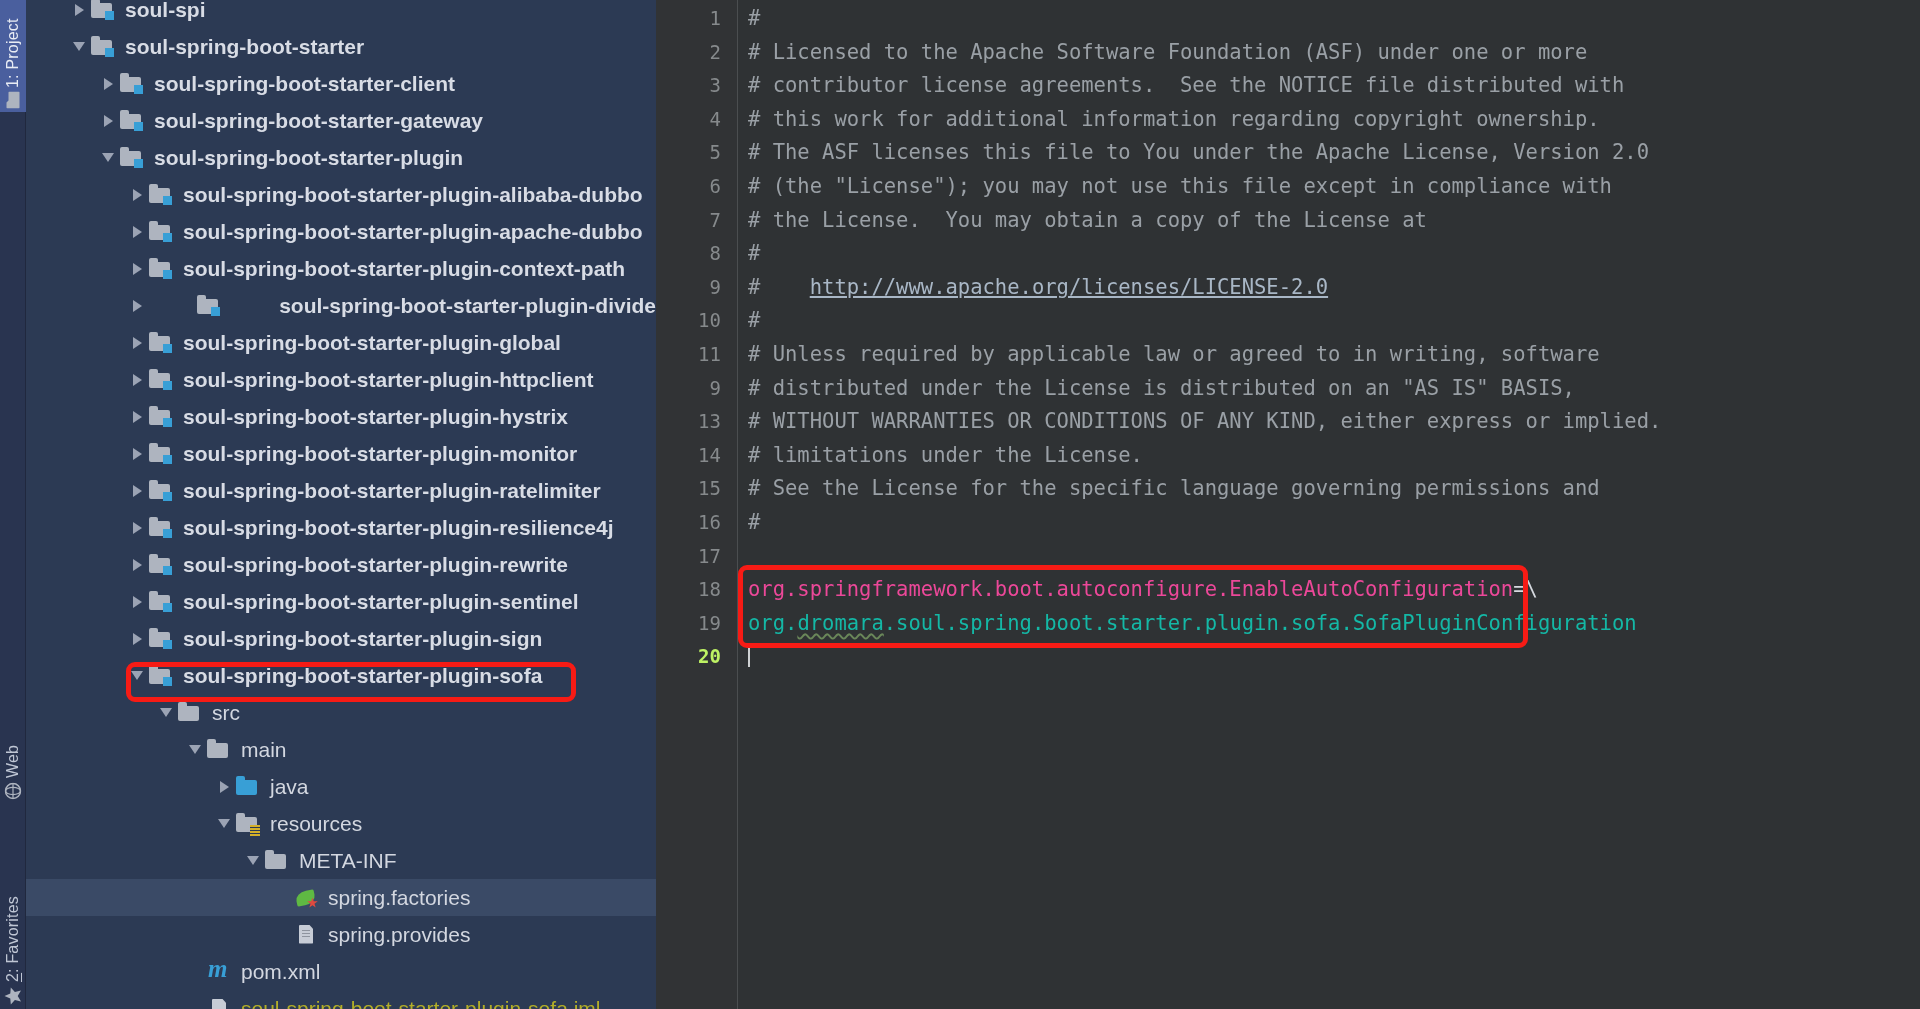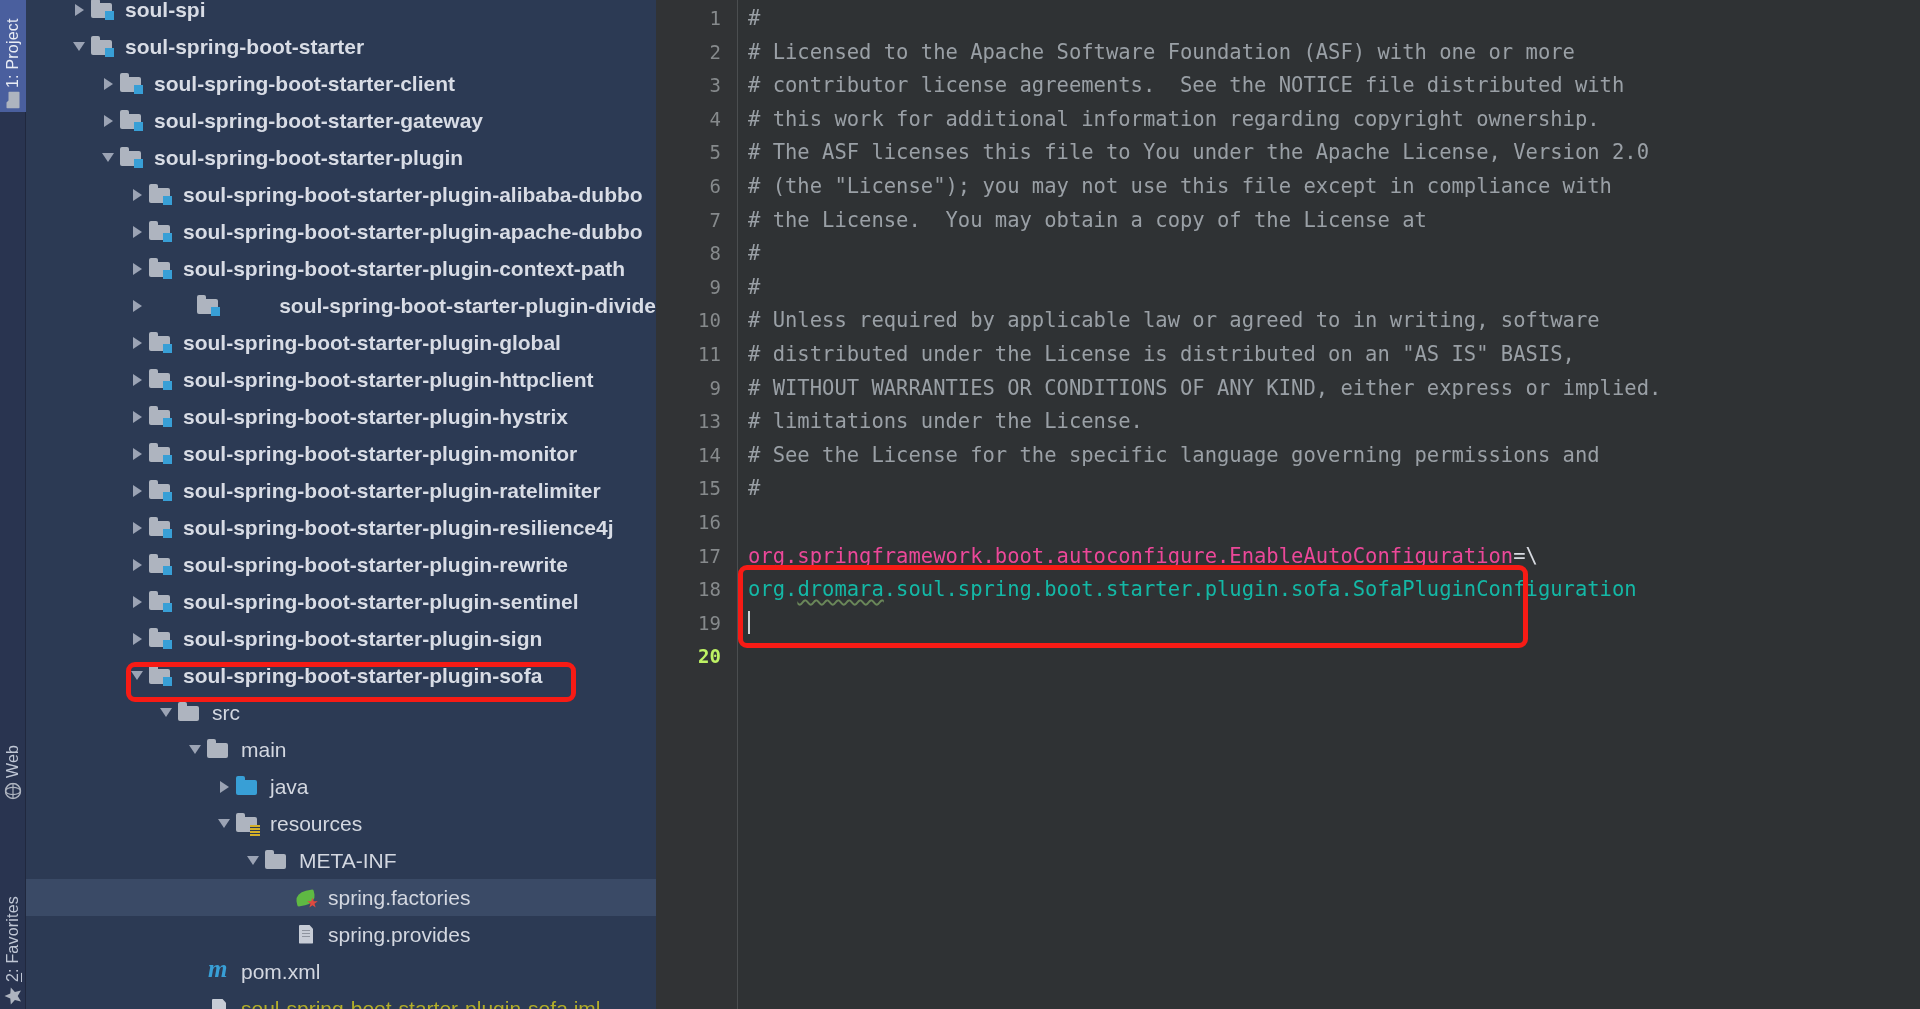--- a/index.html
+++ b/index.html
@@ -462,27 +462,28 @@
         <div class="gnum">15</div>
         <div class="gnum">16</div>
         <div class="gnum">17</div>
         <div class="gnum">18</div>
         <div class="gnum">19</div>
         <div class="gnum cur">20</div>
       </div>
     <div class="code" id="code">
       <div class="code-redbox" id="code-redbox" style="left: 0px; top: 565.2px; width: 790px; height: 83.2px;"></div>
     <div class="cline"><span>#</span></div>
-        <div class="cline"><span># Licensed to the Apache Software Foundation (ASF) with one or more</span></div>
+        <div class="cline"><span># Licensed to the Apache Software Foundation (ASF) under one or more</span></div>
         <div class="cline"><span># contributor license agreements.  See the NOTICE file distributed with</span></div>
         <div class="cline"><span># this work for additional information regarding copyright ownership.</span></div>
         <div class="cline"><span># The ASF licenses this file to You under the Apache License, Version 2.0</span></div>
         <div class="cline"><span># (the "License"); you may not use this file except in compliance with</span></div>
         <div class="cline"><span># the License.  You may obtain a copy of the License at</span></div>
         <div class="cline"><span>#</span></div>
+        <div class="cline"><span>#    </span><span class="lnk">http://www.apache.org/licenses/LICENSE-2.0</span></div>
         <div class="cline"><span>#</span></div>
         <div class="cline"><span># Unless required by applicable law or agreed to in writing, software</span></div>
         <div class="cline"><span># distributed under the License is distributed on an "AS IS" BASIS,</span></div>
         <div class="cline"><span># WITHOUT WARRANTIES OR CONDITIONS OF ANY KIND, either express or implied.</span></div>
         <div class="cline"><span># limitations under the License.</span></div>
         <div class="cline"><span># See the License for the specific language governing permissions and</span></div>
         <div class="cline"><span>#</span></div>
         <div class="cline"><span></span></div>
         <div class="cline"><span class="key">org.springframework.boot.autoconfigure.EnableAutoConfiguration</span><span class="eq">=\</span></div>
         <div class="cline"><span class="val">org.</span><span class="val squig">dromara</span><span class="val">.soul.spring.boot.starter.plugin.sofa.SofaPluginConfiguration</span></div>

